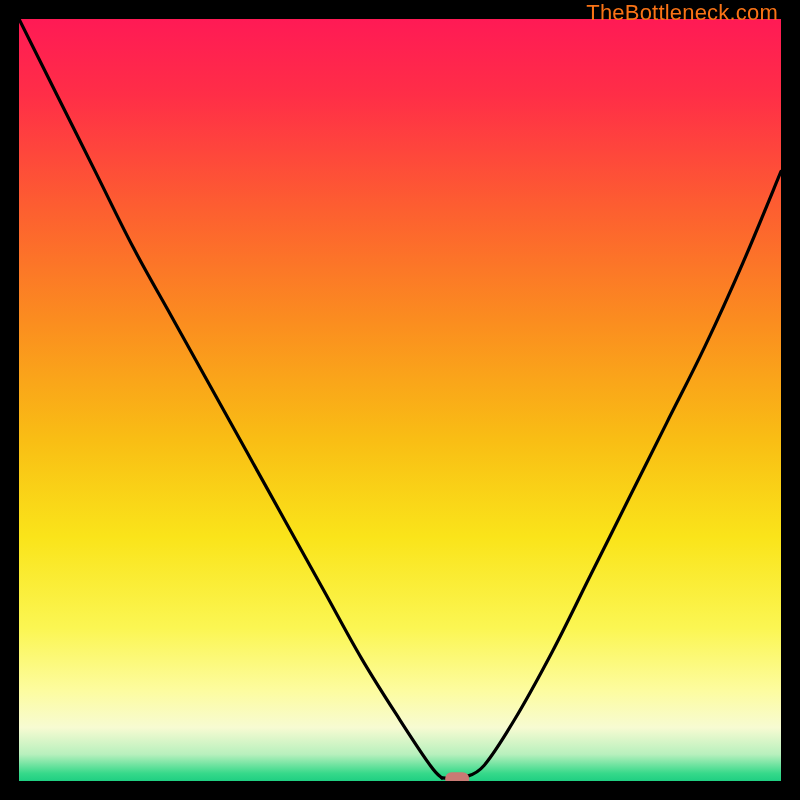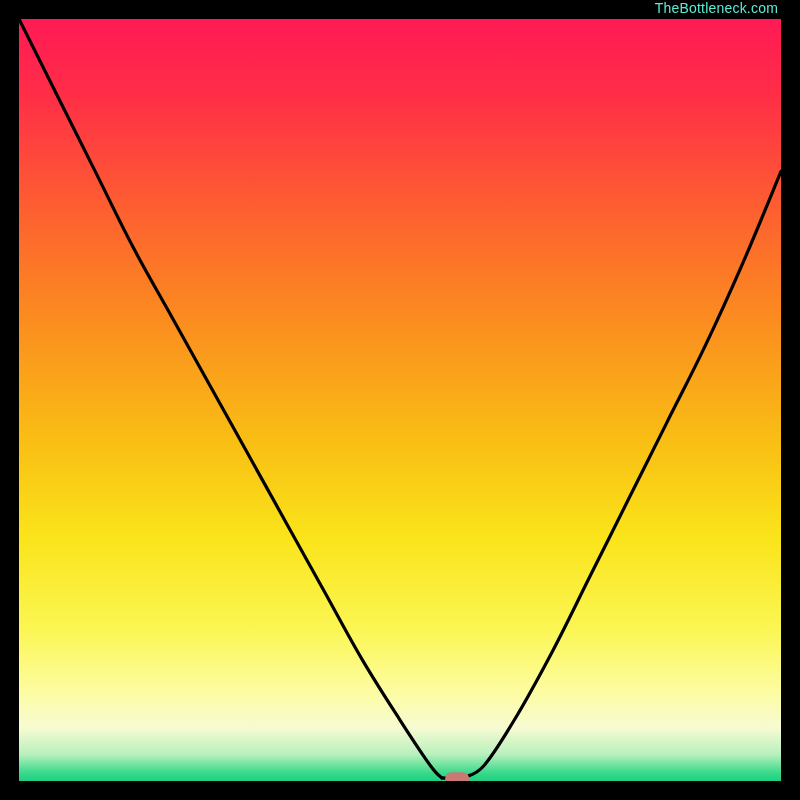--- a/index.html
+++ b/index.html
@@ -22,22 +22,22 @@
     left: 19px;
     top: 19px;
     width: 762px;
     height: 762px;
     overflow: hidden;
   }
   .watermark {
     position: absolute;
     top: 0px;
     right: 22px;
-    color: #5eead4;
-    font-size: 14px;
+    color: #f97316;
+    font-size: 22px;
     font-weight: 500;
     letter-spacing: 0.2px;
     z-index: 10;
   }
   svg {
     display: block;
   }
 </style>
 </head>
 <body>

